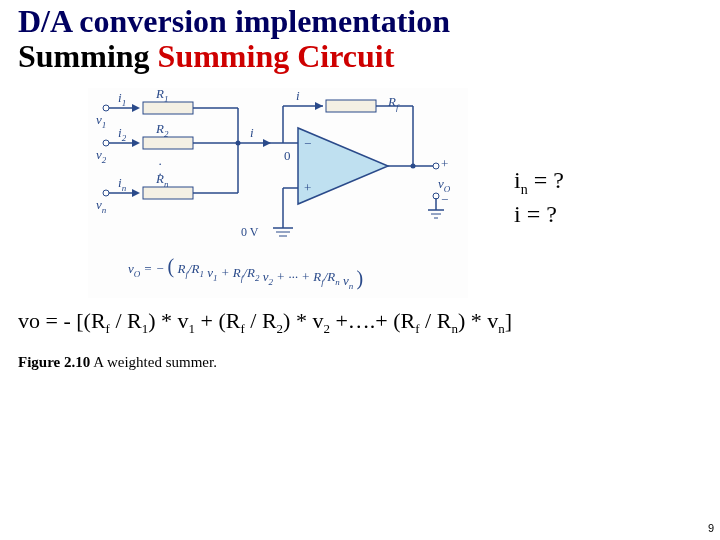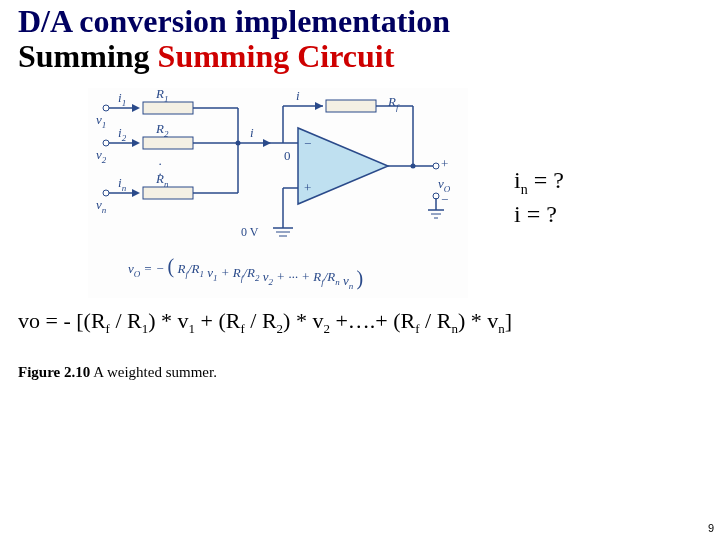--- a/index.html
+++ b/index.html
@@ -35,21 +35,21 @@
   }
   .questions .sub { font-size: 14px; vertical-align: sub; }
   .vo-eq {
     font-size: 22px;
     margin-top: 5px;
     white-space: nowrap;
   }
   .vo-eq .sub, .caption .sub { font-size: 13px; vertical-align: sub; }
   .caption {
     font-size: 15px;
-    margin-top: 26px;
+    margin-top: 16px;
   }
   .caption .b { font-weight: bold; }
   .page-num {
     position: absolute;
     right: 6px;
     bottom: 6px;
     font-size: 11px;
     font-family: Arial, sans-serif;
   }
   

